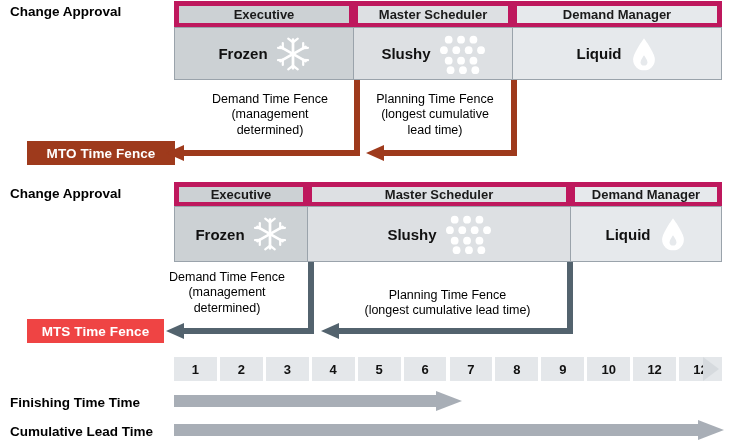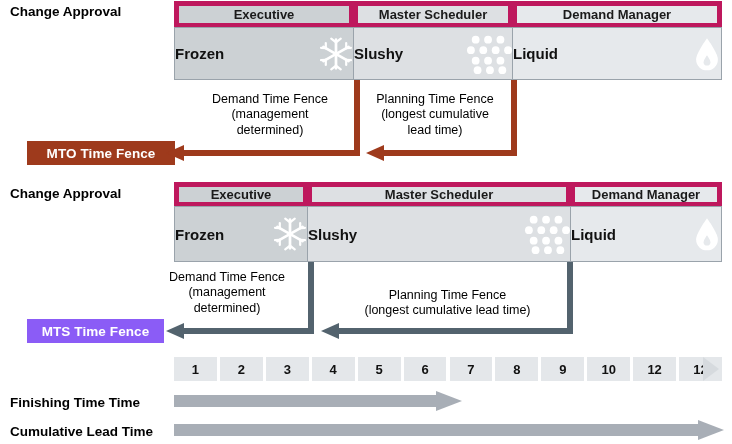--- a/index.html
+++ b/index.html
@@ -20,21 +20,21 @@
 
   
   .hdr{
     box-sizing:border-box;
     display:flex;align-items:center;justify-content:center;
     font-weight:bold;font-size:13px;color:#1a1a1a;
     border:5px solid #be185d;
   }
   .body{
     box-sizing:border-box;
-    display:flex;align-items:center;justify-content:space-between;
+    display:flex;align-items:center;justify-content:center;
     font-weight:bold;font-size:15px;color:#111;
     border:1px solid #9aa3ab;
     gap:8px;
   }
   .shade-dark{background:#ccd1d4;}
   .shade-mid{background:#dde0e3;}
   .shade-light{background:#e6e9ec;}
 
   
   .icon-snow{width:34px;height:34px;flex:0 0 auto;}
@@ -221,21 +221,21 @@
       </svg>
     </span>
   </div>
 
   <div class="abs fence-note ta-right" style="left:148px;top:270px;width:158px;">Demand Time Fence
 (management
 determined)</div>
   <div class="abs fence-note ta-right" style="left:330px;top:288px;width:235px;">Planning Time Fence
 (longest cumulative lead time)</div>
 
-  <div class="abs badge" style="left:27px;top:319px;width:137px;height:24px;background:#8b5cf6;">MTS Time Fence</div>
+  <div class="abs badge" style="left:27px;top:319px;width:137px;height:24px;background:#ef4444;">MTS Time Fence</div>
 
   <svg class="abs" style="left:0;top:0;" width="732" height="444">
     <path d="M311 262 L311 331 L181 331" fill="none" stroke="#53636e" stroke-width="6"></path>
     <path d="M166 331 L184 323 L184 339 Z" fill="#53636e"></path>
     <path d="M570 262 L570 331 L336 331" fill="none" stroke="#53636e" stroke-width="6"></path>
     <path d="M321 331 L339 323 L339 339 Z" fill="#53636e"></path>
   </svg>
 
 
   <div class="abs" id="weeks-row" style="left:174px;top:357px;width:548px;height:24px;">

